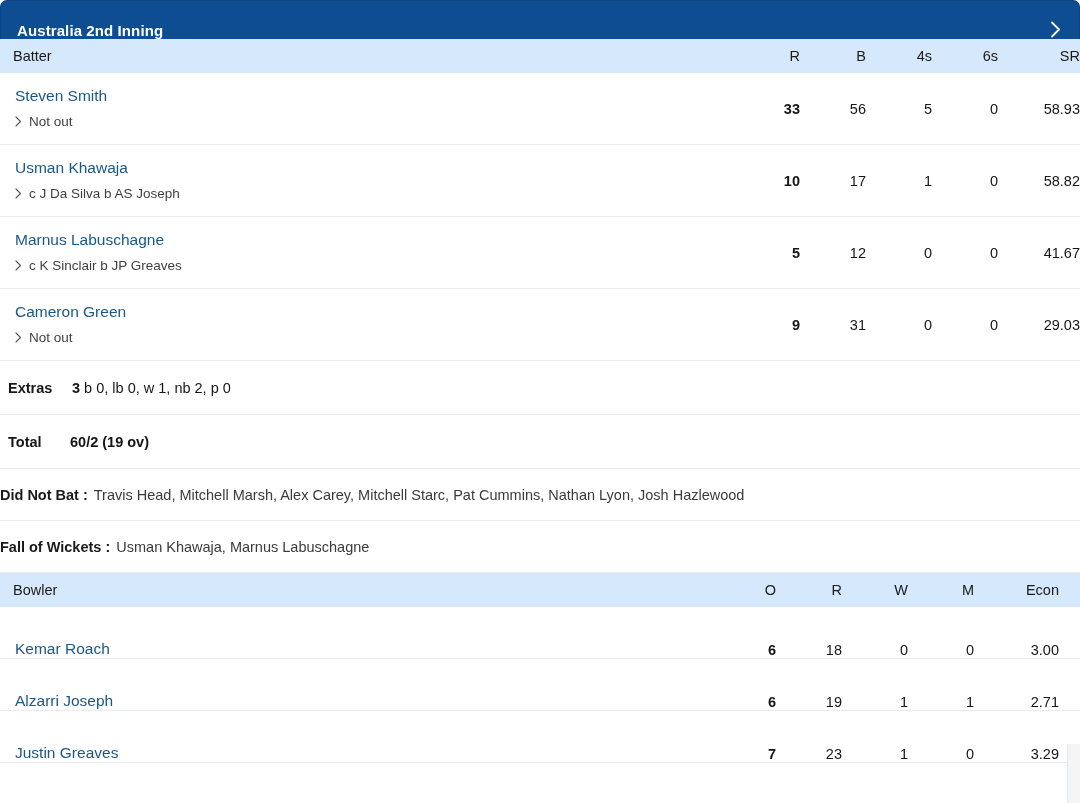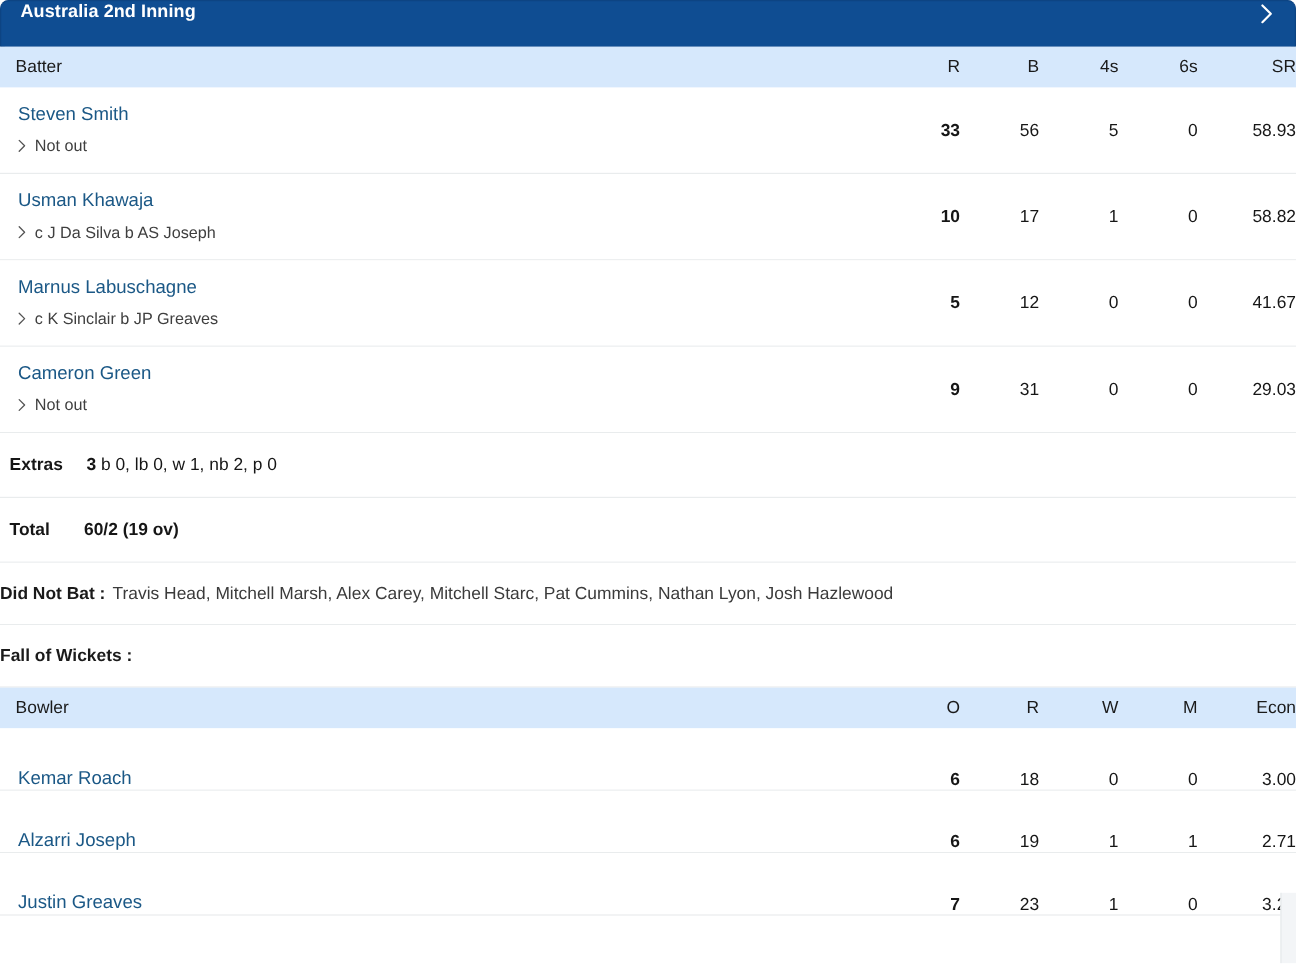--- a/index.html
+++ b/index.html
@@ -19,21 +19,21 @@
     position: relative;
     overflow: hidden;
   }
 
   
   .inning-header {
     height: 39px;
     background: #0f4d92;
     border-radius: 7px 7px 0 0;
     display: flex;
-    align-items: flex-start;
+    align-items: flex-end;
     justify-content: space-between;
     padding: 0 14px 0 16px;
     color: #ffffff;
     border: 1px solid #0d4483;
     border-bottom: none;
   }
   .inning-title {
     font-size: 15px;
     font-weight: bold;
     letter-spacing: 0.1px;
@@ -72,21 +72,21 @@
   .c-r   { width: 72px; }
   .c-b   { width: 66px; }
   .c-4s  { width: 66px; }
   .c-6s  { width: 66px; }
   .c-sr  { width: 82px; }
 
   .c-o    { width: 72px; }
   .c-br   { width: 66px; }
   .c-w    { width: 66px; }
   .c-m    { width: 66px; }
-  .c-econ { width: 82px; }
+  .c-econ { width: 106px; padding-right: 21px; }
 
   
   .batter-row {
     display: flex;
     align-items: center;
     border-bottom: 1px solid #e9eced;
     padding-top: 13px;
     padding-bottom: 14px;
     background: #ffffff;
   }
@@ -313,20 +313,21 @@
     <span class="summary-value total-value">60/2 (19 ov)</span>
   </div>
 
   <div class="note-row">
     <span class="note-label">Did Not Bat :</span>
     <span class="note-value">Travis Head, Mitchell Marsh, Alex Carey, Mitchell Starc, Pat Cummins, Nathan Lyon, Josh Hazlewood</span>
   </div>
 
   <div class="note-row">
     <span class="note-label">Fall of Wickets :</span>
+    <span class="note-value">Usman Khawaja, Marnus Labuschagne</span>
   </div>
 
   <div class="col-head">
     <span class="name-col">Bowler</span>
     <span class="stat c-o">O</span>
     <span class="stat c-br">R</span>
     <span class="stat c-w">W</span>
     <span class="stat c-m">M</span>
     <span class="stat c-econ">Econ</span>
   </div>

